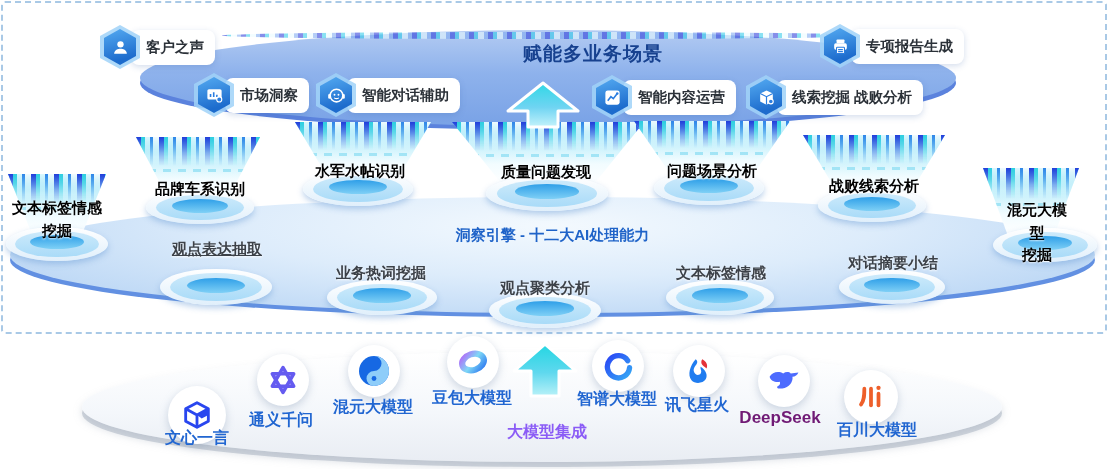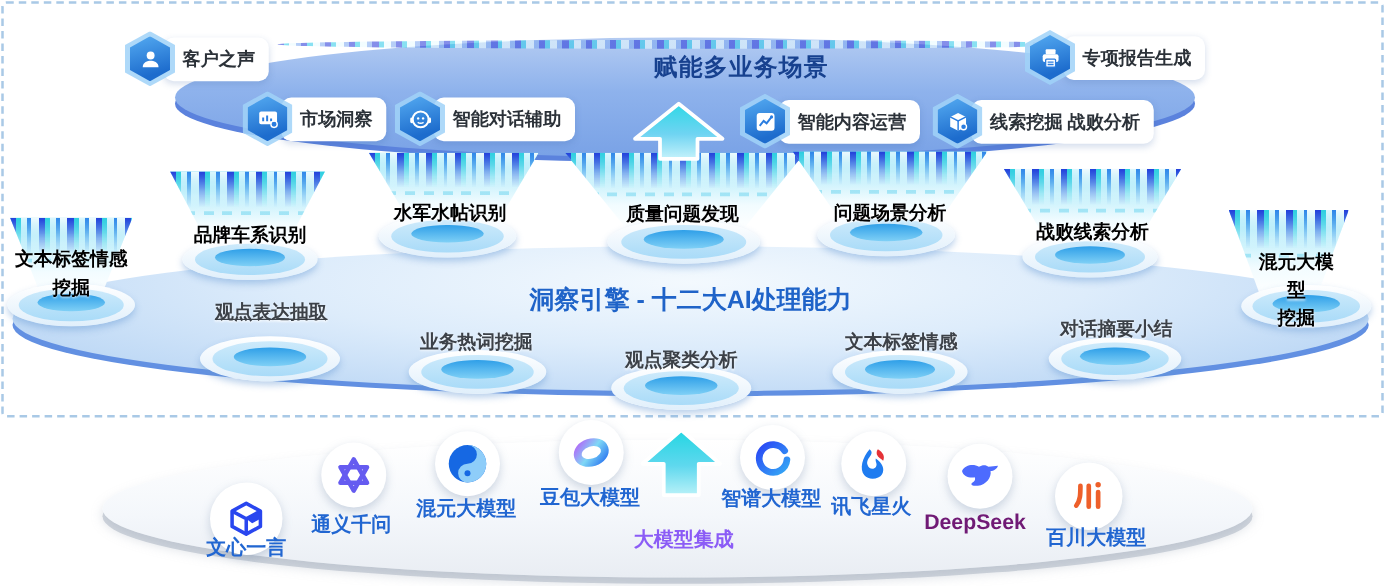--- a/index.html
+++ b/index.html
@@ -15,21 +15,21 @@
   .top-ellipse-rim{left:140px;top:36px;width:816px;height:94px;background:#5b82dd;z-index:1;}
   .top-ellipse{left:140px;top:30px;width:816px;height:96px;z-index:2;
     background:linear-gradient(180deg,#b3cbf2 0%,#8eb2ec 45%,#79a2e6 100%);}
   .top-ellipse .noise{position:absolute;left:10%;top:2px;width:80%;height:7px;border-radius:50%;opacity:.55;
     background:repeating-linear-gradient(90deg,#2233d8 0 5px,#28c8e8 5px 9px,#e8fbff 9px 15px,#7aa6f0 15px 19px);}
   .top-title{left:0;top:11px;width:100%;text-align:center;font-size:19px;font-weight:bold;color:#17418f;letter-spacing:1px;padding-left:45px;}
 
   .platform-rim{left:10px;top:203px;width:1085px;height:114px;background:#6290e2;z-index:1;}
   .platform{left:10px;top:197px;width:1085px;height:116px;z-index:2;
     background:radial-gradient(ellipse at 50% 25%,#f3f9fe 0%,#ddecfb 42%,#c2dbf6 75%,#abccf1 100%);}
-  .center-title{left:0;top:29px;width:100%;text-align:center;font-size:20px;font-weight:bold;color:#1f63c8;z-index:6;}
+  .center-title{left:0;top:29px;width:100%;text-align:center;font-size:15px;font-weight:bold;color:#1f63c8;z-index:6;}
 
   .bottom-rim{left:82px;top:359px;width:920px;height:108px;background:#d4d9e0;z-index:1;}
   .bottom-ellipse{left:82px;top:352px;width:920px;height:110px;z-index:2;
     background:linear-gradient(180deg,#ffffff 0%,#f4f7fb 55%,#e9edf3 100%);
     box-shadow:0 5px 9px rgba(150,160,178,.35);}
   .bottom-title{font-size:16px;font-weight:bold;color:#8b5cf6;z-index:6;transform:translateX(-50%);}
 
   
   .badge{display:flex;align-items:center;z-index:8;}
   .hex-outer{width:40px;height:44px;display:flex;align-items:center;justify-content:center;flex:0 0 auto;z-index:2;

